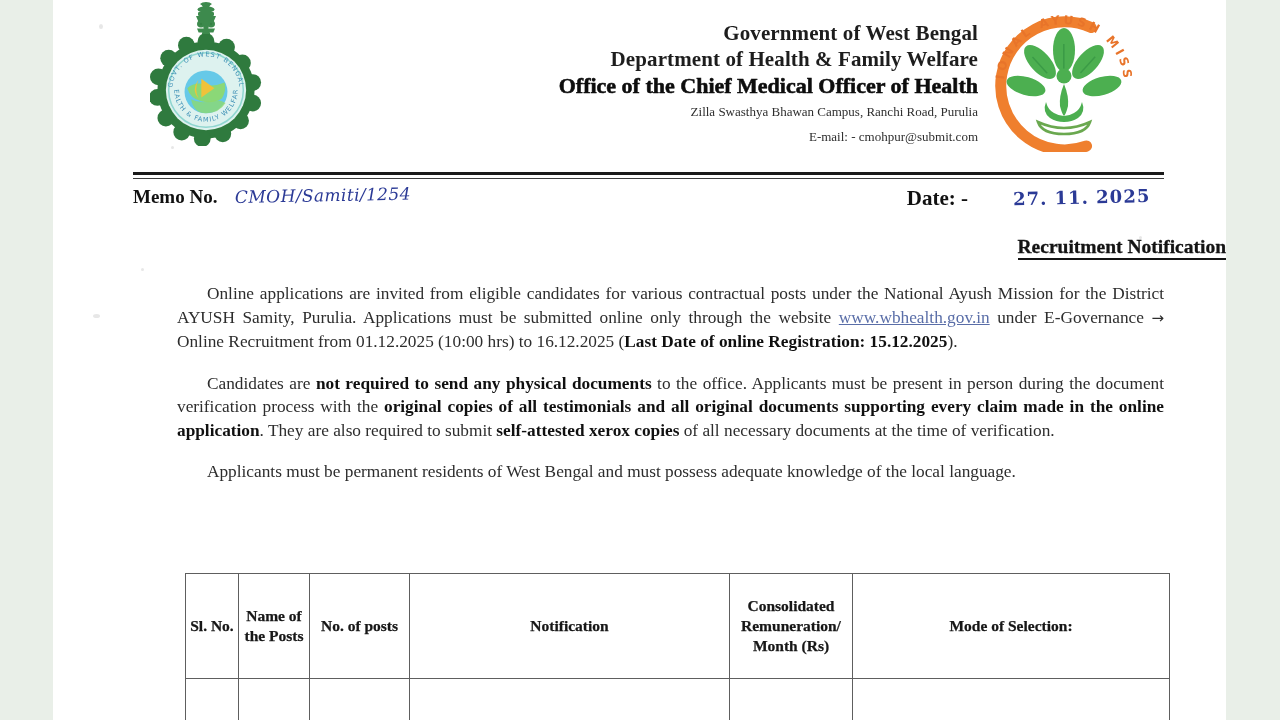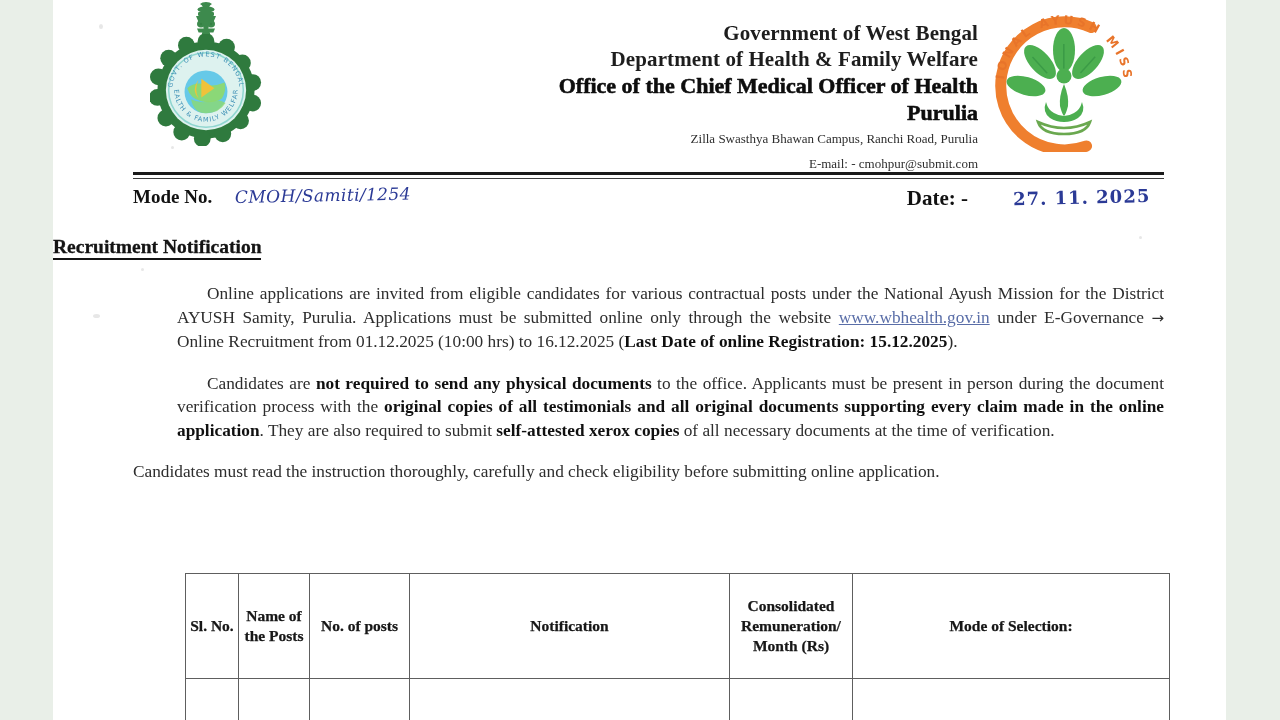--- a/index.html
+++ b/index.html
@@ -161,21 +161,21 @@
     transform-origin: right center;
     white-space: nowrap;
   }
 
   
   .doc-title {
     position: absolute;
     left: 0;
     top: 236px;
     width: 1173px;
-    text-align: left;
+    text-align: right;
   }
   .doc-title span {
     font-size: 19.5px;
     font-weight: bold;
     color: #141414;
     border-bottom: 2px solid #141414;
     padding-bottom: 1px;
     -webkit-text-stroke: 0.3px #141414;
   }
 
@@ -339,21 +339,20 @@
                 <textPath href="#arcBot" startOffset="50%" text-anchor="middle">HEALTH &amp; FAMILY WELFARE</textPath>
               </text>
             </svg>
           </div>
         </div>
 
         <div class="header-text">
           <div class="h-line1">Government of West Bengal</div>
           <div class="h-line2">Department of Health &amp; Family Welfare</div>
           <div class="h-line3">Office of the Chief Medical Officer of Health</div>
-          <div class="h-line4">Purulia</div>
           <div class="h-addr">Zilla Swasthya Bhawan Campus, Ranchi Road, Purulia</div>
           <div class="h-mail">E-mail: - cmohpur@submit.com</div>
         </div>
 
         <div class="logo-right">
           <svg class="nam-emblem" viewBox="0 0 152 142">
             <defs>
               <path id="namArc" d="M 76 74 m -60 0 a 60 60 0 1 1 120 0" fill="none"></path>
             </defs>
 
@@ -385,38 +384,38 @@
               <textPath href="#namArc" startOffset="50%" text-anchor="middle">NATIONAL AYUSH MISSION</textPath>
             </text>
           </svg>
         </div>
       </div>
 
       <div class="rule-thick"></div>
       <div class="rule-thin"></div>
 
       <div class="memo-row">
-        <span class="memo-label">Mode No.</span>
+        <span class="memo-label">Memo No.</span>
         <span class="memo-value">CMOH/Samiti/1254</span>
         <span class="date-label">Date: -</span>
         <span class="date-value">27. 11. 2025</span>
       </div>
 
       <div class="doc-title">
         <span>Recruitment Notification</span>
       </div>
 
       <div class="body-col">
 
         <p class="para indent"><span>Online applications are invited from eligible candidates for various contractual posts under the National Ayush Mission for the District AYUSH Samity, Purulia. Applications must be submitted online only through the website </span><a class="link" href="#">www.wbhealth.gov.in</a><span> under E-Governance </span><span class="arrow">→</span><span> Online Recruitment from 01.12.2025 (10:00 hrs) to 16.12.2025 (</span><b>Last Date of online Registration: 15.12.2025</b><span>).</span></p>
 
         <p class="para indent"><span>Candidates are </span><b>not required to send any physical documents</b><span> to the office. Applicants must be present in person during the document verification process with the </span><b>original copies of all testimonials and all original documents supporting every claim made in the online application</b><span>. They are also required to submit </span><b>self-attested xerox copies</b><span> of all necessary documents at the time of verification.</span></p>
 
-
-        <p class="para">Candidates must read the instruction thoroughly, carefully and check eligibility before submitting online application.</p>
+        <p class="para indent">Applicants must be permanent residents of West Bengal and must possess adequate knowledge of the local language.</p>
+
       </div>
 
       <div class="tbl-wrap">
         <table class="nam">
           <colgroup>
             <col class="c1">
               <col class="c2">
               <col class="c3">
             <col class="c4">
               <col class="c5">

